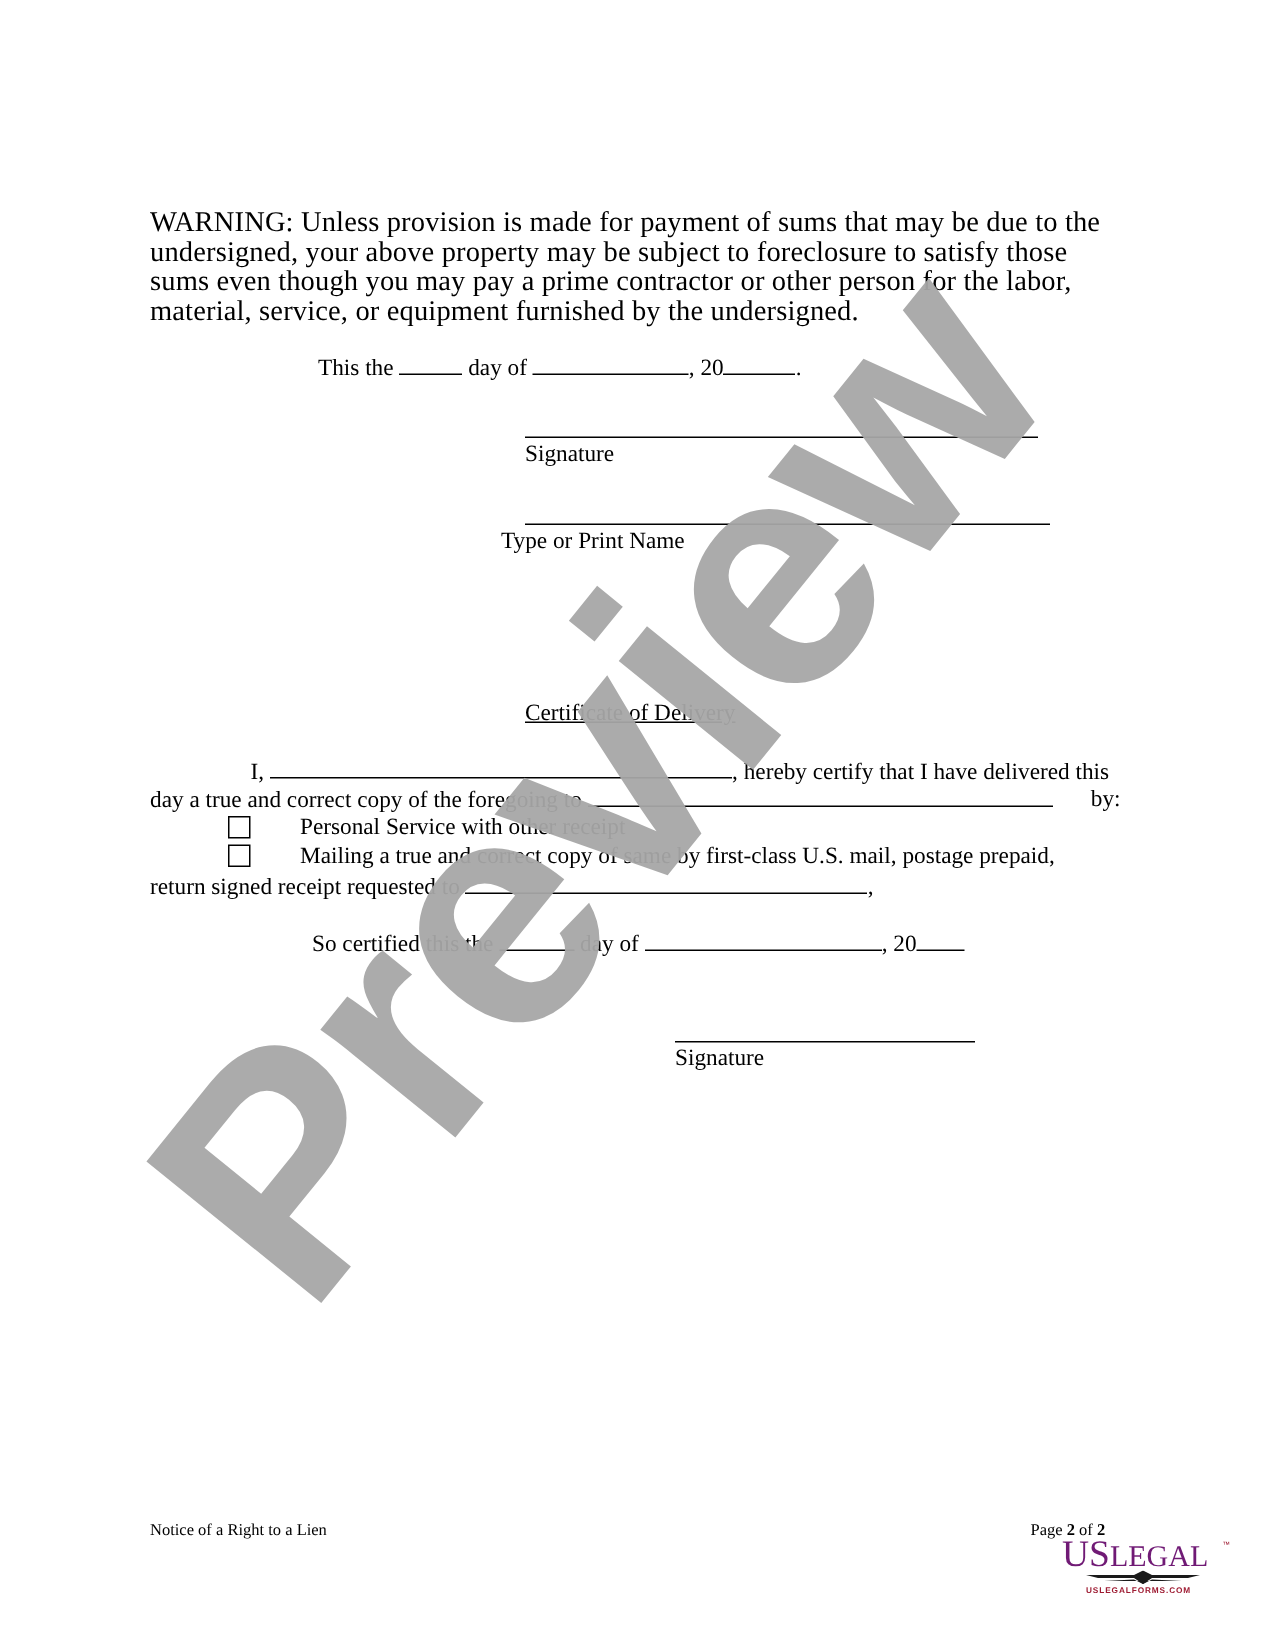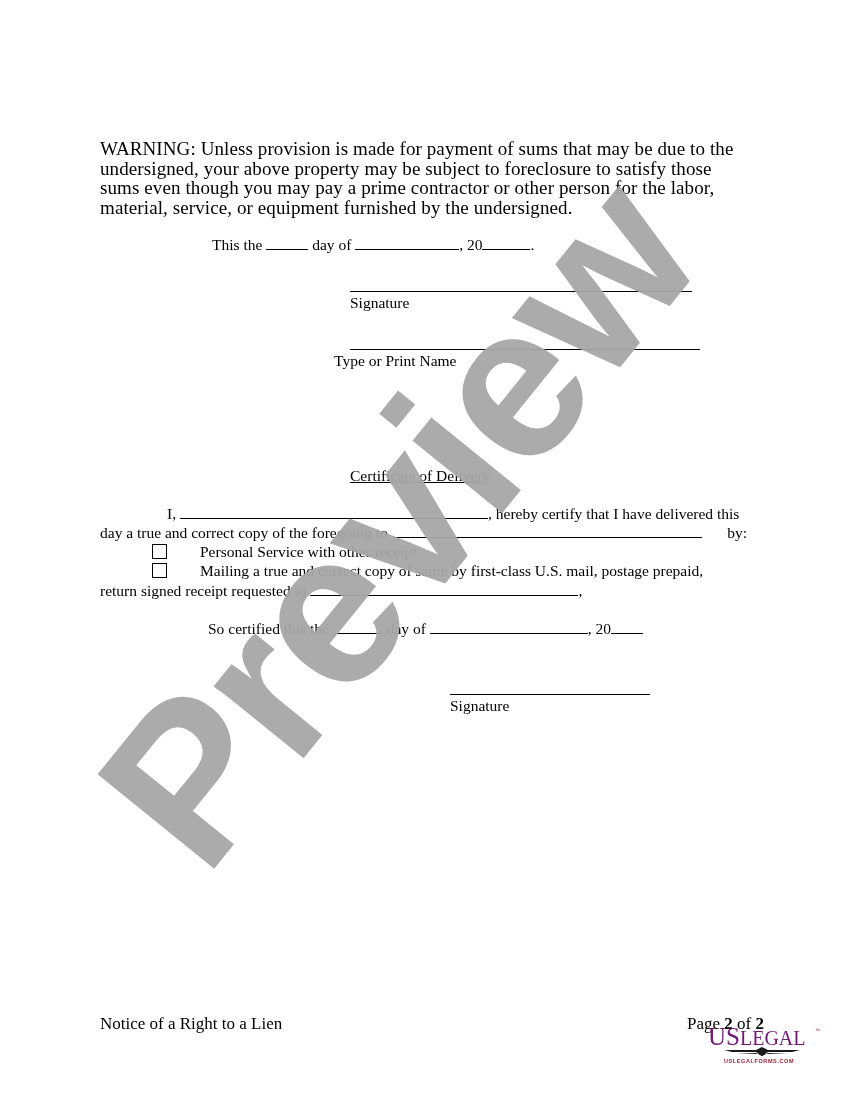--- a/index.html
+++ b/index.html
@@ -22,21 +22,21 @@
     .sig-line { position: absolute; border-top: 1px solid #000; height: 0; }
     .underline { text-decoration: underline; }
     .checkbox {
       position: absolute; width: 15px; height: 15px; border: 1.2px solid #000;
       box-sizing: border-box; background: #fff;
     }
     .watermark {
       position: absolute; left: 0; top: 0; width: 850px; height: 1100px;
       pointer-events: none;
     }
-    .footer-text { font-size: 17px; }
+    .footer-text { font-size: 11px; }
     .uslegal-brand {
       position: absolute; left: 708px; top: 1024px;
       font-family: "Liberation Serif", serif; font-size: 25px; color: #701a75;
       letter-spacing: 0px; line-height: 25px;
     }
     .uslegal-brand .small { font-size: 20px; }
     .uslegal-tm { position: absolute; left: 815px; top: 1027px; font-size: 5px; color: #9e1b32; font-family: "Liberation Sans", sans-serif; }
     .uslegal-url {
       position: absolute; left: 724px; top: 1058px;
       font-family: "Liberation Sans", sans-serif; font-size: 5.5px; color: #9e1b32;

